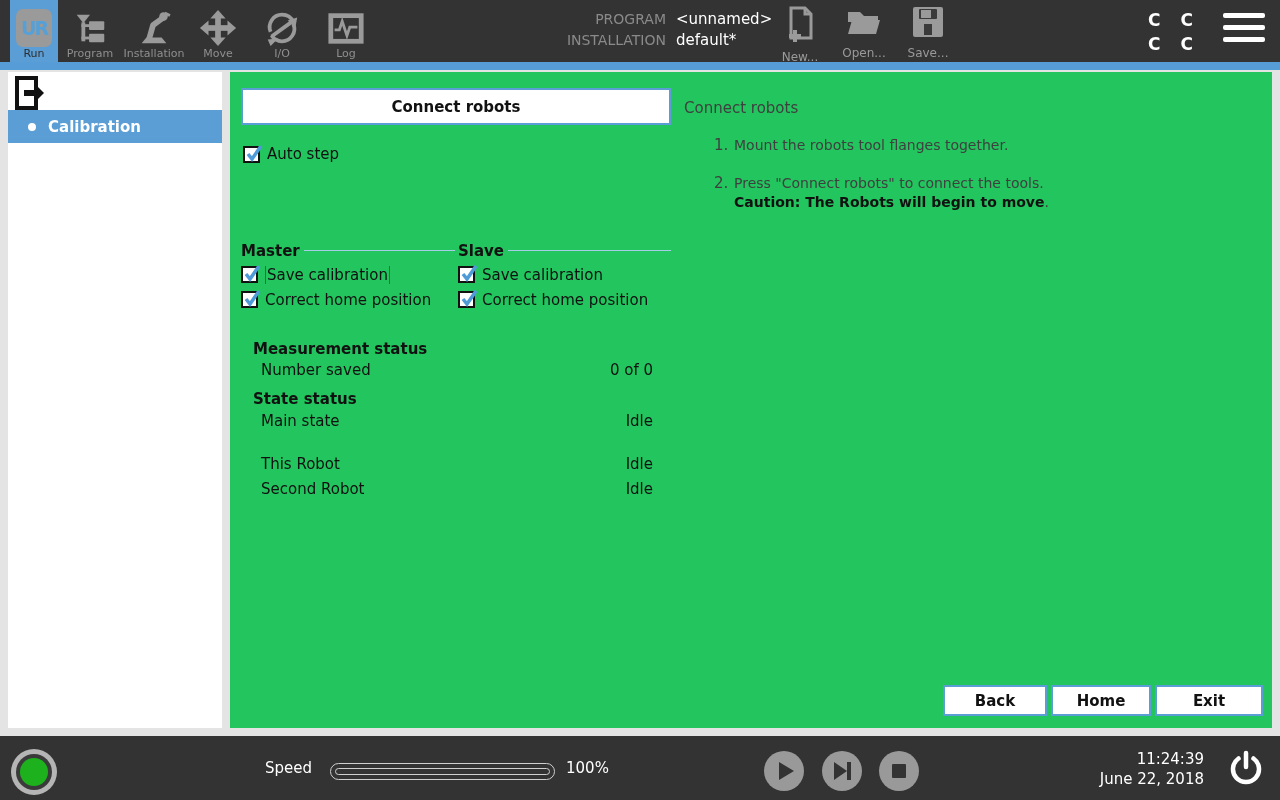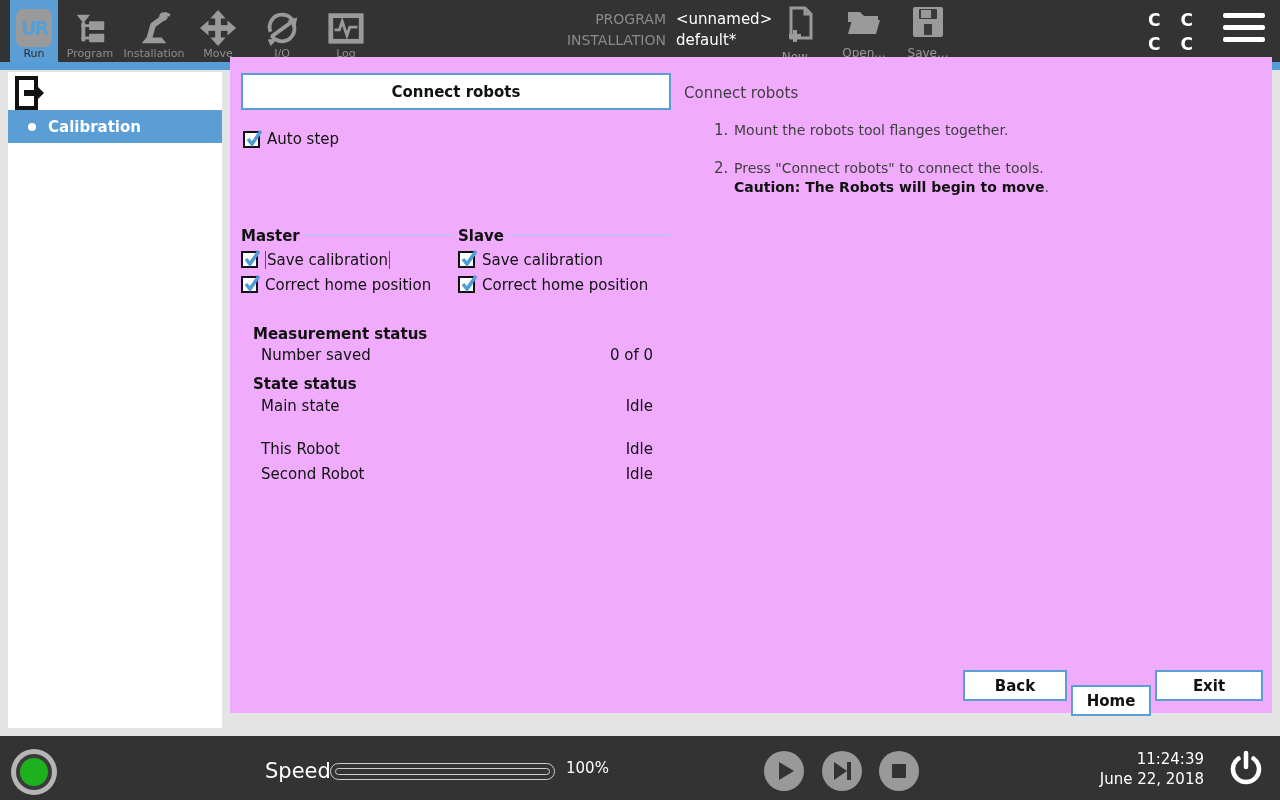--- a/index.html
+++ b/index.html
@@ -32,21 +32,21 @@
   
   .sidebar { position:absolute; left:8px; top:72px; width:214px; height:656px; background:#ffffff; }
   .exit-icon { position:absolute; left:6px; top:3px; cursor:pointer; }
   .navitems { position:absolute; left:0; top:38px; width:214px; }
   .navitem { position:relative; height:33px; background:#5b9dd5; margin-bottom:3px; display:flex; align-items:center; cursor:pointer; }
   .navitem .nlabel { color:#ffffff; font-weight:bold; font-size:15px; margin-left:40px; }
   .navitem .dot { position:absolute; left:20px; top:13px; width:8px; height:8px; border-radius:50%; background:#ffffff; display:none; }
   .navitem.active .dot { display:block; }
 
   
-  .main { position:absolute; left:230px; top:57px; width:1042px; height:656px; background:#f0abfc; }
+  .main { position:absolute; left:230px; top:72px; width:1042px; height:656px; background:#22c55e; }
   .btn { background:#ffffff; border:2px solid #5b9dd5; color:#111; font-weight:bold; font-size:15px; font-family:inherit; cursor:pointer; }
   .connect-btn { position:absolute; left:11px; top:16px; width:430px; height:37px; }
   .cbrow { display:flex; align-items:center; gap:7px; }
   .cb { position:relative; width:17px; height:17px; border:2px solid #111; background:#fff; flex:0 0 17px; cursor:pointer; }
   .cb svg { position:absolute; left:-1px; top:-4px; overflow:visible; }
   .cblabel { font-size:15px; color:#111; white-space:nowrap; }
   .cblabel.focused { border-left:1px solid #555; border-right:1px solid #555; padding:0 1px; }
   .autostep { position:absolute; left:13px; top:73px; }
   .group { position:absolute; top:170px; }
   .group.master { left:11px; width:214px; }
@@ -62,29 +62,29 @@
   .instr-title { font-size:15px; }
   .step { display:flex; margin-top:19px; }
   .step .snum { width:20px; margin-left:30px; font-size:15px; }
   .step .sbody { font-size:14px; line-height:19px; }
   .caution { font-weight:bold; color:#111; }
   .caution-tail { font-weight:normal; color:#3f3f3f; }
 
   .navbtns { position:absolute; right:9px; top:613px; display:flex; }
   .navbtns .btn { height:31px; margin-left:4px; }
   .btn-back { width:104px; }
-  .btn-home { width:80px;margin-top:15px; }
+  .btn-home { width:100px; }
   .btn-exit { width:108px; }
 
   
   .footer { position:absolute; left:0; top:736px; width:1280px; height:64px; background:#333333; }
   .initbtn { position:absolute; left:11px; top:13px; width:46px; height:46px; border-radius:50%; background:#b5b5b5; display:flex; align-items:center; justify-content:center; cursor:pointer; }
   .initbtn .mid { width:36px; height:36px; border-radius:50%; background:#3a3a3a; display:flex; align-items:center; justify-content:center; }
   .initbtn .grn { width:28px; height:28px; border-radius:50%; background:#1db21d; }
-  .speedlabel { position:absolute; left:265px; top:23px; color:#fff; font-size:21px; }
+  .speedlabel { position:absolute; left:265px; top:23px; color:#fff; font-size:15px; }
   .slider { position:absolute; left:330px; top:27px; width:225px; height:17px; border:1px solid #cfcfcf; border-radius:9px; cursor:pointer; }
   .slider .track { position:absolute; left:4px; right:4px; top:4px; bottom:4px; border:1px solid #cfcfcf; border-radius:5px; }
   .speedval { position:absolute; left:566px; top:23px; color:#fff; font-size:15px; }
   .pctl { position:absolute; top:15px; width:40px; height:40px; cursor:pointer; }
   .clock { position:absolute; right:76px; top:13px; text-align:right; color:#fff; font-size:15px; line-height:20px; }
   .powericon { position:absolute; right:14px; top:12px; cursor:pointer; }
 </style>
 </head>
 <body>
 

